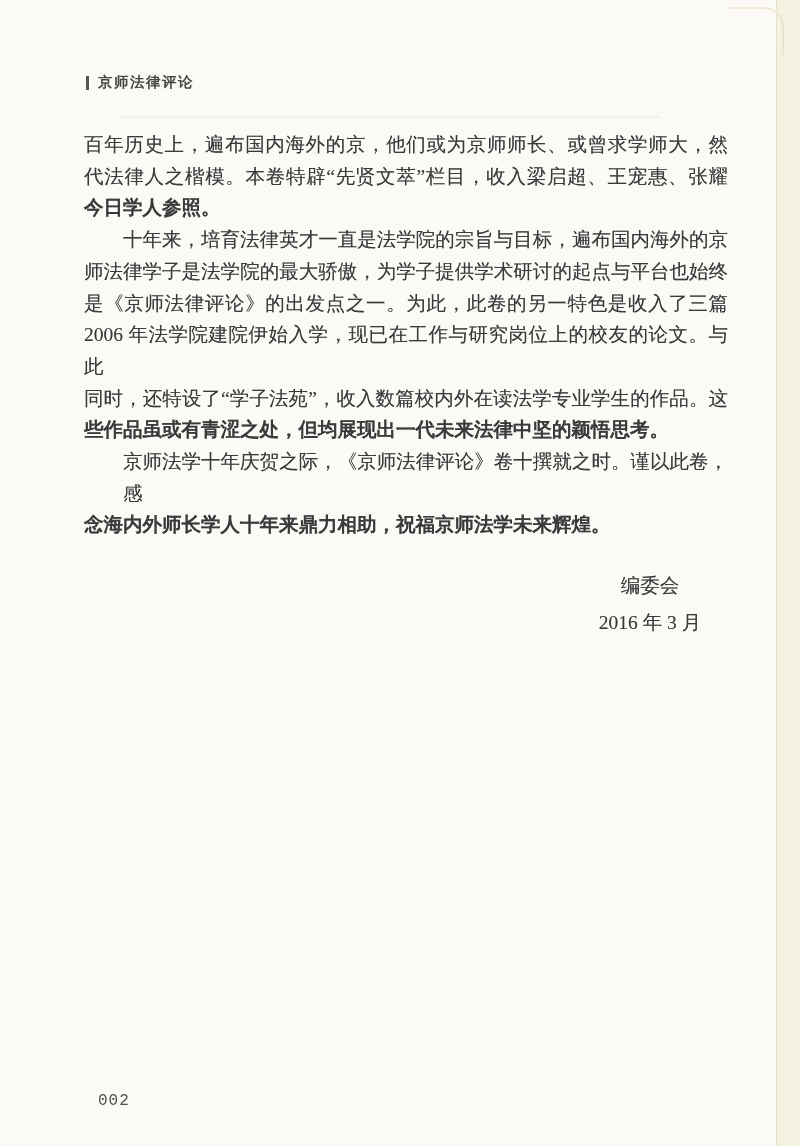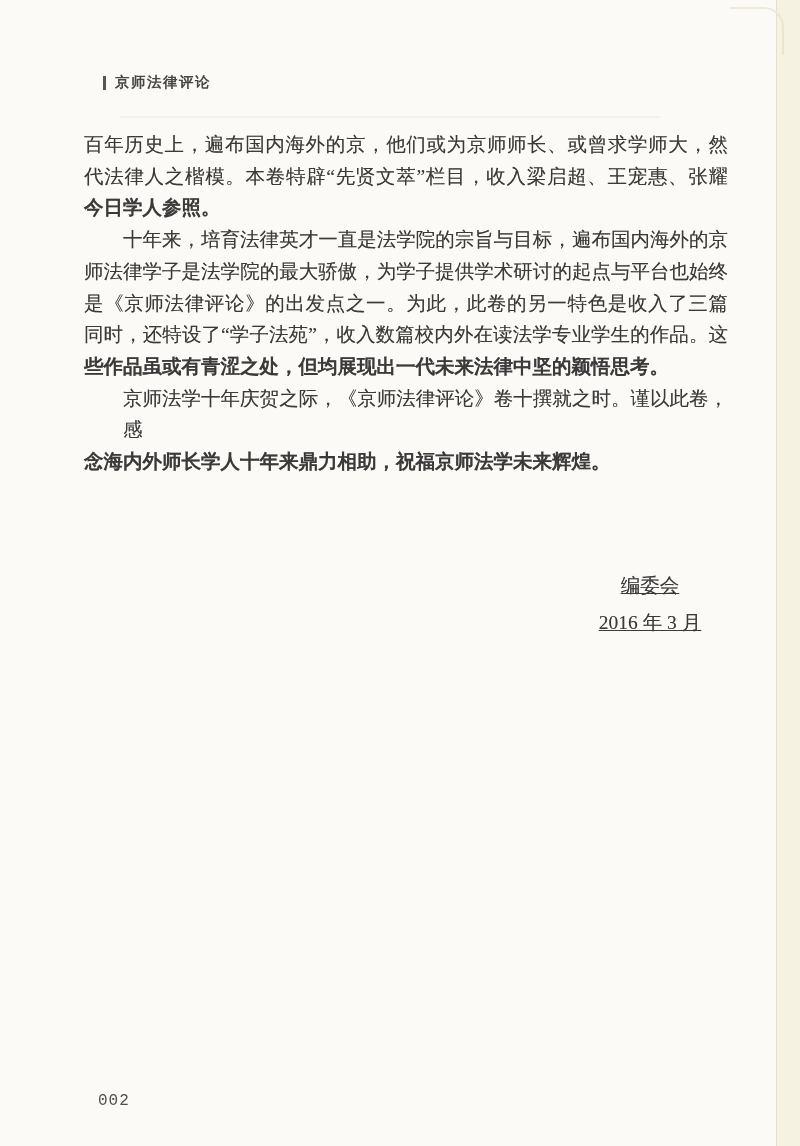--- a/index.html
+++ b/index.html
@@ -33,21 +33,21 @@
     right: 16px;
     width: 52px;
     height: 46px;
     border-top: 2px solid #f0ead7;
     border-right: 2px solid #ece5cd;
     border-top-right-radius: 20px;
   }
   
   .header {
     position: absolute;
-    left: 103px;
+    left: 86px;
     top: 73px;
     display: flex;
     align-items: center;
     color: #474644;
     font-size: 14.5px;
     font-weight: 600;
     letter-spacing: 1.5px;
   }
   .header-bar {
     display: inline-block;
@@ -78,21 +78,20 @@
   
   .signature {
     position: absolute;
     top: 567px;
     left: 520px;
     width: 260px;
     text-align: center;
     color: var(--ink, #3a3a3a);
     font-size: 19.5px;
     text-shadow: 0 0 0.5px rgba(58,58,58,0.45);
-    text-decoration: underline;
   }
   .signature .sig-line { line-height: 37px; }
   
   .page-number {
     position: absolute;
     left: 98px;
     top: 1092px;
     font-size: 16px;
     letter-spacing: 1px;
     color: #4f4f4f;
@@ -121,20 +120,21 @@
 
   <div class="smudge"></div>
 
   <div class="body-text">
       <div class="line">百年历史上，遍布国内海外的京，他们或为京师师长、或曾求学师大，然</div>
       <div class="line">代法律人之楷模。本卷特辟“先贤文萃”栏目，收入梁启超、王宠惠、张耀</div>
       <div class="line para-end">今日学人参照。</div>
       <div class="line indent">十年来，培育法律英才一直是法学院的宗旨与目标，遍布国内海外的京</div>
       <div class="line">师法律学子是法学院的最大骄傲，为学子提供学术研讨的起点与平台也始终</div>
       <div class="line">是《京师法律评论》的出发点之一。为此，此卷的另一特色是收入了三篇</div>
+      <div class="line">2006 年法学院建院伊始入学，现已在工作与研究岗位上的校友的论文。与此</div>
       <div class="line">同时，还特设了“学子法苑”，收入数篇校内外在读法学专业学生的作品。这</div>
       <div class="line para-end">些作品虽或有青涩之处，但均展现出一代未来法律中坚的颖悟思考。</div>
       <div class="line indent">京师法学十年庆贺之际，《京师法律评论》卷十撰就之时。谨以此卷，感</div>
       <div class="line para-end">念海内外师长学人十年来鼎力相助，祝福京师法学未来辉煌。</div>
     </div>
 
   <div class="signature">
     <div class="sig-line">编委会</div>
     <div class="sig-line">2016 年 3 月</div>
   </div>

